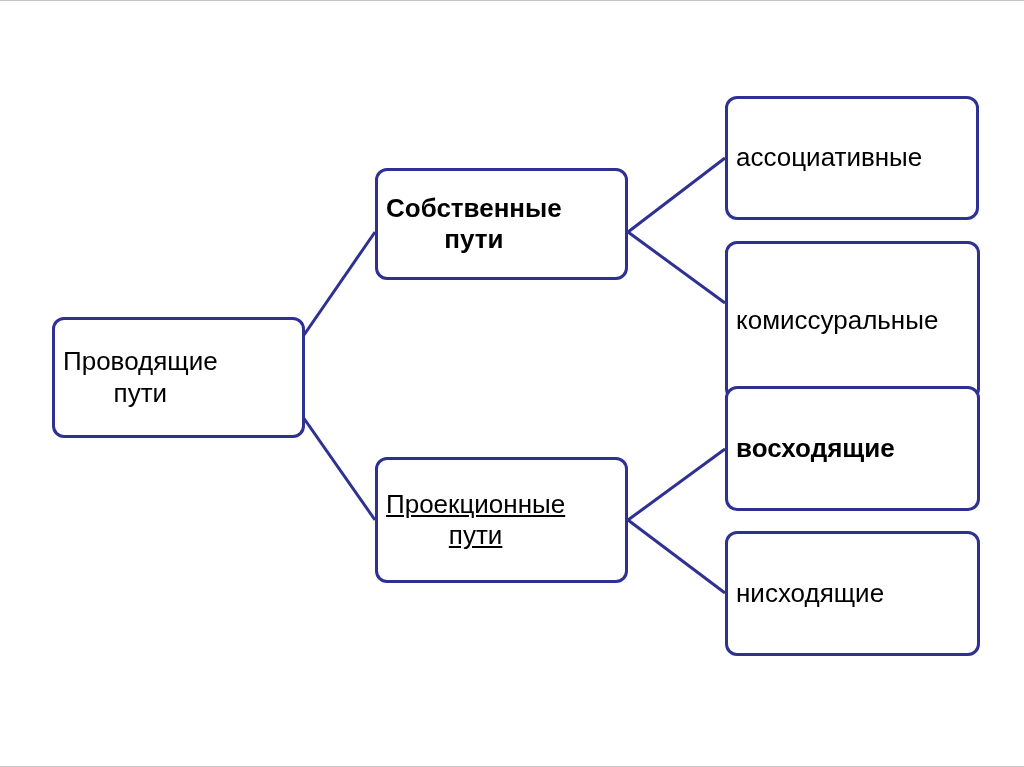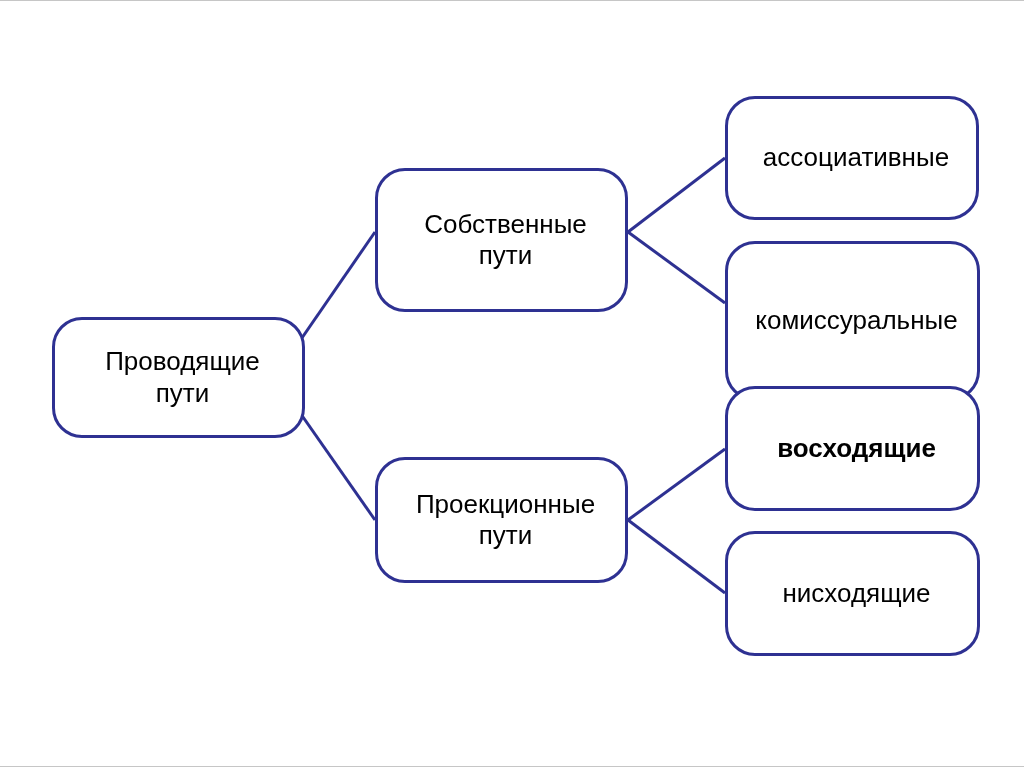--- a/index.html
+++ b/index.html
@@ -29,37 +29,36 @@
   .connectors line {
     stroke: #2e3192;
     stroke-width: 3;
   }
   .node {
     position: absolute;
     z-index: 2;
     box-sizing: border-box;
     background: #ffffff;
     border: 3px solid #2e3192;
-    border-radius: 30px;
+    border-radius: 12px;
     display: flex;
     align-items: center;
-    justify-content: center;
     text-align: center;
     padding-left: 8px;
   }
   .node .label {
     color: #000000;
     font-size: 26px;
     line-height: 1.2;
     white-space: pre-line;
   }
   
   .node-root        { left: 22px;  top: 316px; width: 253px; height: 121px; margin-left: 30px; }
-  .node-own         { left: 375px; top: 167px; width: 253px; height: 144px; }
-  .node-projection  { left: 375px; top: 456px; width: 253px; height: 126px; }
+  .node-own         { left: 375px; top: 167px; width: 253px; height: 112px; font-weight: bold; }
+  .node-projection  { left: 375px; top: 456px; width: 253px; height: 126px; text-decoration: underline; }
   .node-associative { left: 725px; top: 95px;  width: 254px; height: 124px; }
   .node-commissural { left: 725px; top: 240px; width: 255px; height: 160px; }
   .node-ascending   { left: 725px; top: 385px; width: 255px; height: 125px; font-weight: bold; }
   .node-descending  { left: 725px; top: 530px; width: 255px; height: 125px; }
 </style>
 </head>
 <body>
 
 <div class="canvas">
 

